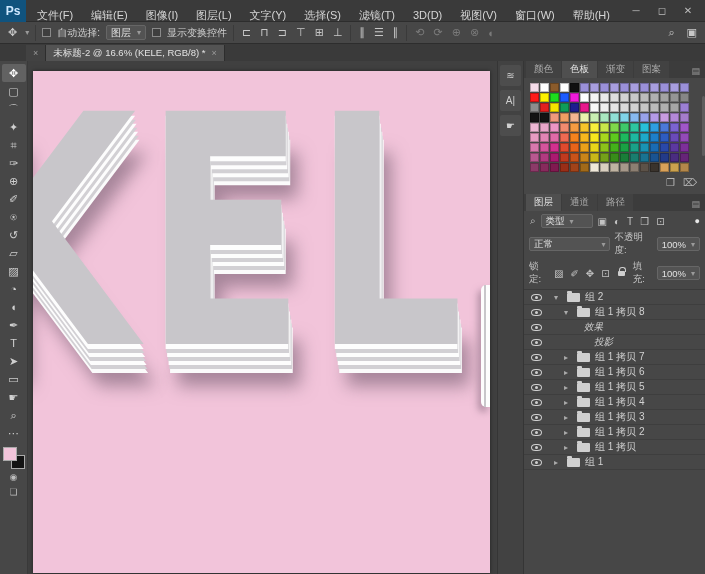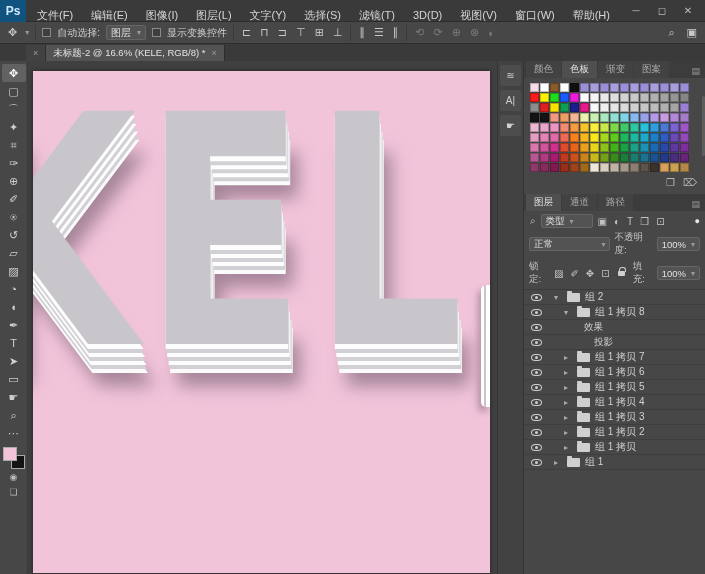--- a/index.html
+++ b/index.html
@@ -124,21 +124,21 @@
       linear-gradient(45deg,#b8b8b8 25%,#ffffff 25%,#ffffff 75%,#b8b8b8 75%);
     background-size:6px 6px; background-position:0 0,3px 3px; }
   .bg-thumb { width:26px; height:16px; border:1px solid #9a9a9a; flex-shrink:0; }
   .fx-badge { margin-left:auto; margin-right:6px; font-size:9px; font-style:italic;
     color:#e8e8e8; }
   .padlock { width:7px; height:5px; background:#cfcfcf; position:relative; border-radius:1px;
     margin-left:auto; margin-right:8px; flex-shrink:0; }
   .padlock::before { content:""; position:absolute; top:-4px; left:1px; width:5px; height:4px;
     border:1px solid #cfcfcf; border-bottom:none; border-radius:3px 3px 0 0; }
   .padlock.inline { margin:0 0 0 2px; }
-  .sub-label { font-size:9.5px; }
+  .sub-label { font-size:9.5px;font-style:italic; }
 </style>
 </head>
 <body>
 
 <div class="app">
 
   <div class="titlebar">
     <div class="ps-logo">Ps</div>
     <div class="menus" id="menu-items">
         <span class="menu-item">文件(F)</span>

